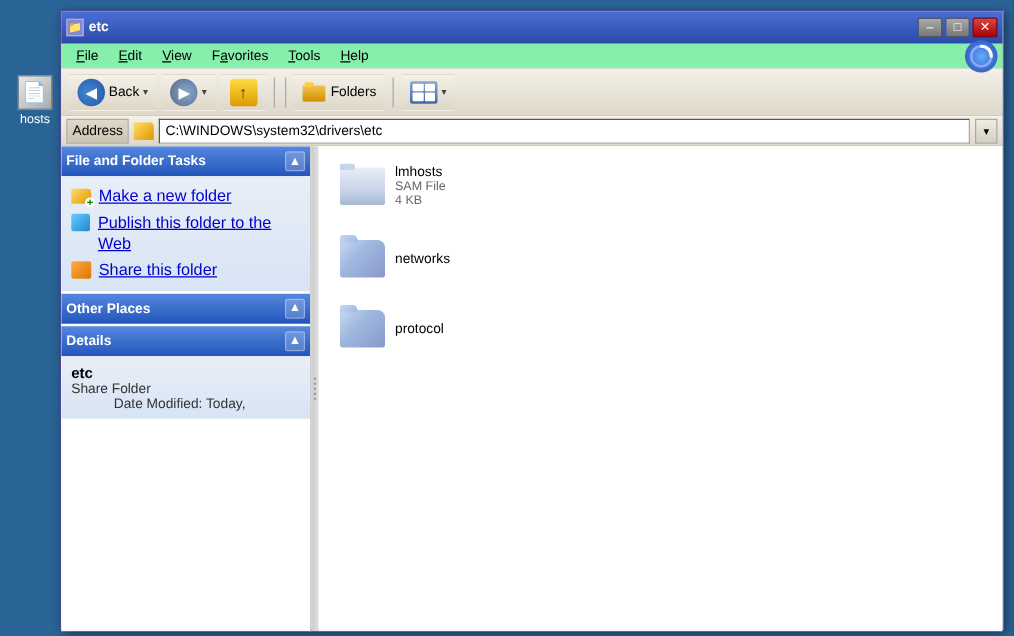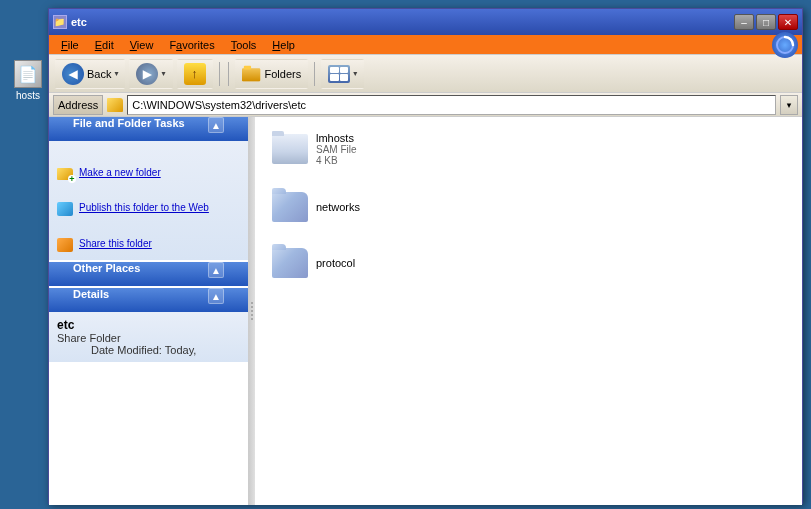--- a/index.html
+++ b/index.html
@@ -104,21 +104,21 @@
       justify-content: center;
       cursor: pointer;
       border-radius: 2px;
     }
     .title-btn.minimize { background: linear-gradient(to bottom, #aaa, #777); border-color: #555; }
     .title-btn.maximize { background: linear-gradient(to bottom, #aaa, #777); border-color: #555; }
 
     
     .menu-bar {
       height: 20px;
-      background: #f97316;
+      background: #86efac;
       display: flex;
       align-items: center;
       padding: 0 4px;
       border-bottom: 1px solid #ccc;
     }
     .menu-item {
       padding: 2px 8px;
       cursor: pointer;
       font-size: 11px;
       color: #000;
@@ -279,22 +279,23 @@
     .left-panel::-webkit-scrollbar-thumb { background: #bbb; border-radius: 2px; }
 
     
     .panel-section {
       margin-bottom: 2px;
     }
     .section-header {
       height: 24px;
       background: linear-gradient(to bottom, #5588dd, #2255bb);
       display: flex;
+      align-items: center;
       justify-content: space-between;
-      padding: 0 24px;
+      padding: 0 4px;
       cursor: pointer;
       color: white;
     }
     .section-header-text {
       font-size: 11px;
       font-weight: bold;
       color: white;
     }
     .section-collapse-btn {
       width: 16px; height: 16px;
@@ -310,23 +311,22 @@
       background: linear-gradient(to bottom, #e8eef8, #d8e4f4);
     }
     .section-item {
       display: flex;
       align-items: flex-start;
       gap: 6px;
       padding: 2px 0;
       cursor: pointer;
       color: #0000cc;
       text-decoration: underline;
-      font-size: 10px;
+      font-size: 13px;
       line-height: 1.3;
-      margin-top: 17px;
     }
     
     .icon-folder-small {
       width: 16px; height: 12px;
       background: linear-gradient(135deg, #ffdd66, #dd9900);
       border-radius: 1px 3px 1px 1px;
       margin-top: 2px;
     }
     .icon-folder-blue {
       width: 16px; height: 12px;

